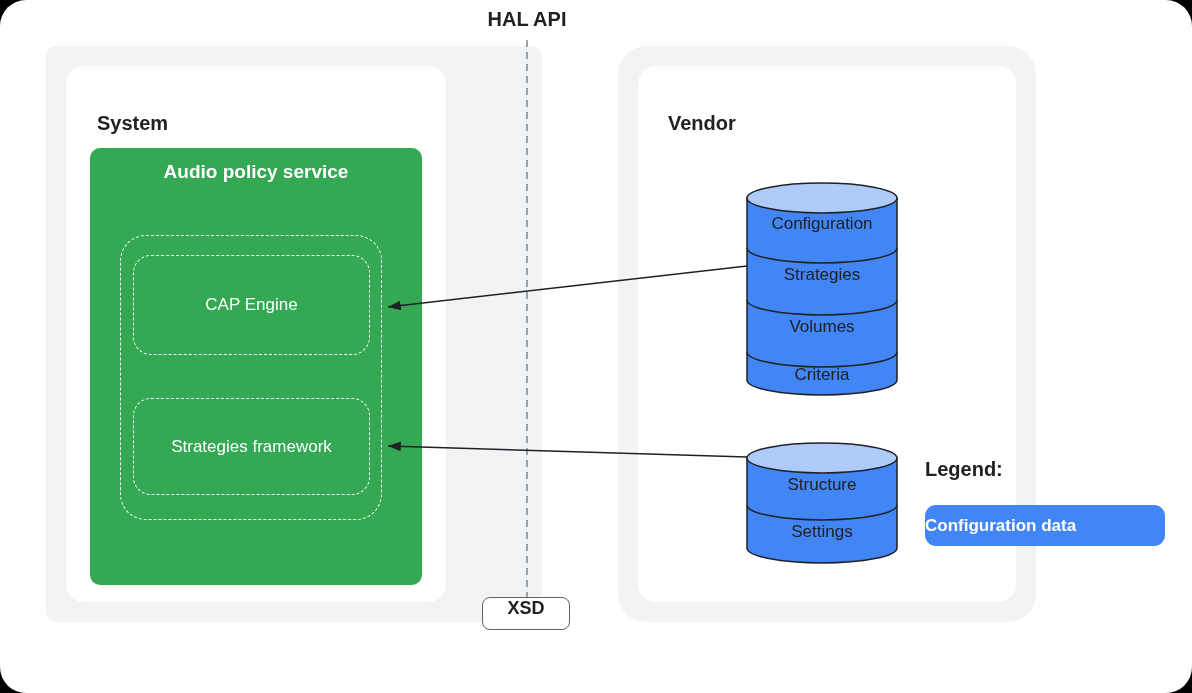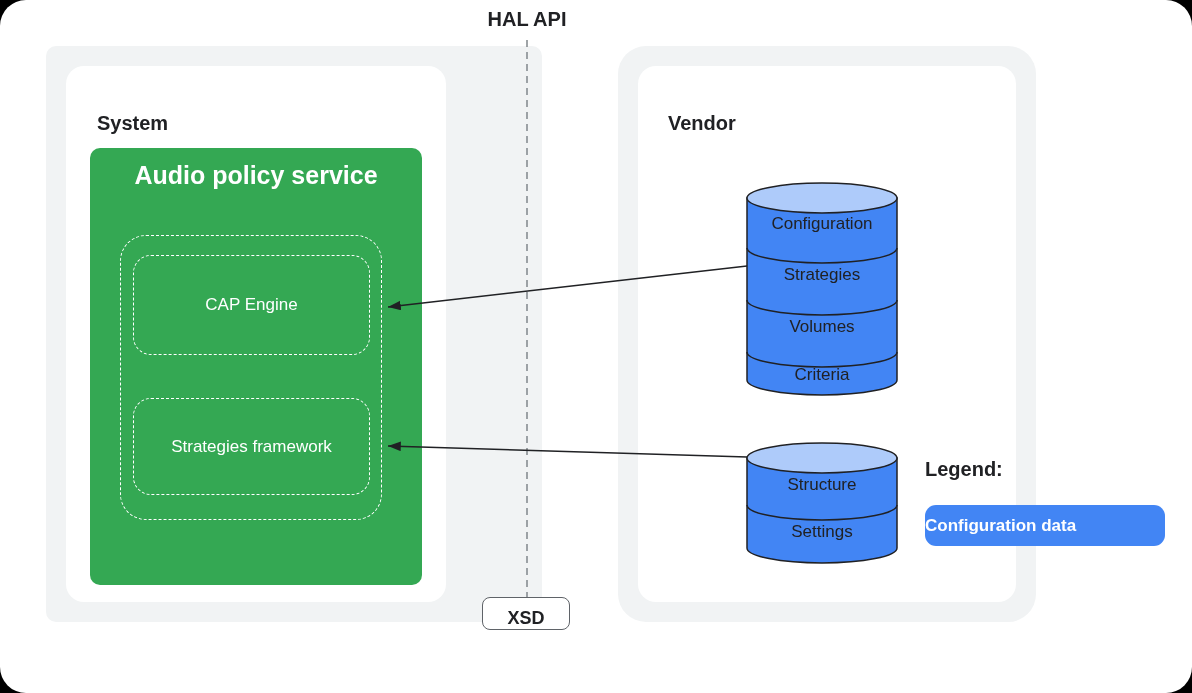--- a/index.html
+++ b/index.html
@@ -9,36 +9,36 @@
     --border-gray:#DADCE0; --dash:#80868B;
   }
   #page{position:relative;width:1192px;height:693px;background:#fff;border-radius:26px;
         overflow:hidden;font-family:"Liberation Sans",sans-serif;color:var(--ink);}
   .abs{position:absolute;}
   .container{position:absolute;background:var(--gray-container);border-radius:28px;}
   .container-inner{position:absolute;background:#fff;border-radius:18px;}
   .zone-title{position:absolute;font-size:20px;font-weight:700;color:var(--ink);}
   #hal-api{left:452px;top:8px;width:150px;text-align:center;font-size:20px;font-weight:700;}
   #green-box{position:absolute;left:24px;top:82px;width:332px;height:437px;background:var(--green);border-radius:10px;}
-  #green-title{position:absolute;left:0;top:13px;width:100%;text-align:center;color:#fff;font-size:25px;font-weight:700;}
+  #green-title{position:absolute;left:0;top:13px;width:100%;text-align:center;color:#fff;font-size:19px;font-weight:700;}
   #dashed-group{position:absolute;left:30px;top:87px;width:262px;height:285px;border:1.6px dashed #fff;border-radius:26px;box-sizing:border-box;}
   .module{position:absolute;left:43px;width:237px;border:1.6px dashed #fff;border-radius:18px;box-sizing:border-box;
           display:flex;align-items:center;justify-content:center;color:#fff;font-size:17px;font-weight:400;}
   #module-cap{top:107px;height:100px;}
   #module-pfw{top:250px;height:97px;}
   #overlay{position:absolute;left:0;top:0;z-index:3;pointer-events:none;}
   .cyl-body{fill:var(--blue);stroke:var(--ink);stroke-width:1.5;}
   .cyl-top{fill:var(--blue-light);stroke:var(--ink);stroke-width:1.5;}
   .cyl-sep{fill:none;stroke:var(--ink);stroke-width:1.5;}
   .cyl-label{font-family:"Liberation Sans",sans-serif;font-size:17px;fill:var(--ink);text-anchor:middle;}
   .arrow-line{stroke:var(--ink);stroke-width:1.6;fill:none;marker-end:url(#arrowhead);}
   .arrow-head{fill:var(--ink);}
   .dash-line{stroke:var(--dash);stroke-width:1.5;stroke-dasharray:7 5;}
   #xsd-box{left:482px;top:597px;width:88px;height:33px;background:#fff;border:1.5px solid var(--ink-soft);
-           border-radius:8px;display:flex;align-items:flex-end;justify-content:center;
+           border-radius:8px;display:flex;align-items:flex-start;justify-content:center;
            font-size:18px;font-weight:700;z-index:4;box-sizing:border-box;}
   #legend-title{left:925px;top:458px;width:240px;font-size:20px;font-weight:700;z-index:2;}
   .legend-item{position:absolute;left:925px;width:240px;height:41px;border-radius:11px;
                display:flex;align-items:center;justify-content:flex-start;font-size:17px;font-weight:700;
                z-index:2;box-sizing:border-box;}
   #legend-config{top:505px;background:var(--blue);color:#fff;}
   #legend-software{top:556px;background:var(--green);color:#fff;}
   #legend-protocol{top:607px;background:#fff;color:var(--ink);border:1.5px solid var(--border-gray);}
 </style>
 </head>

